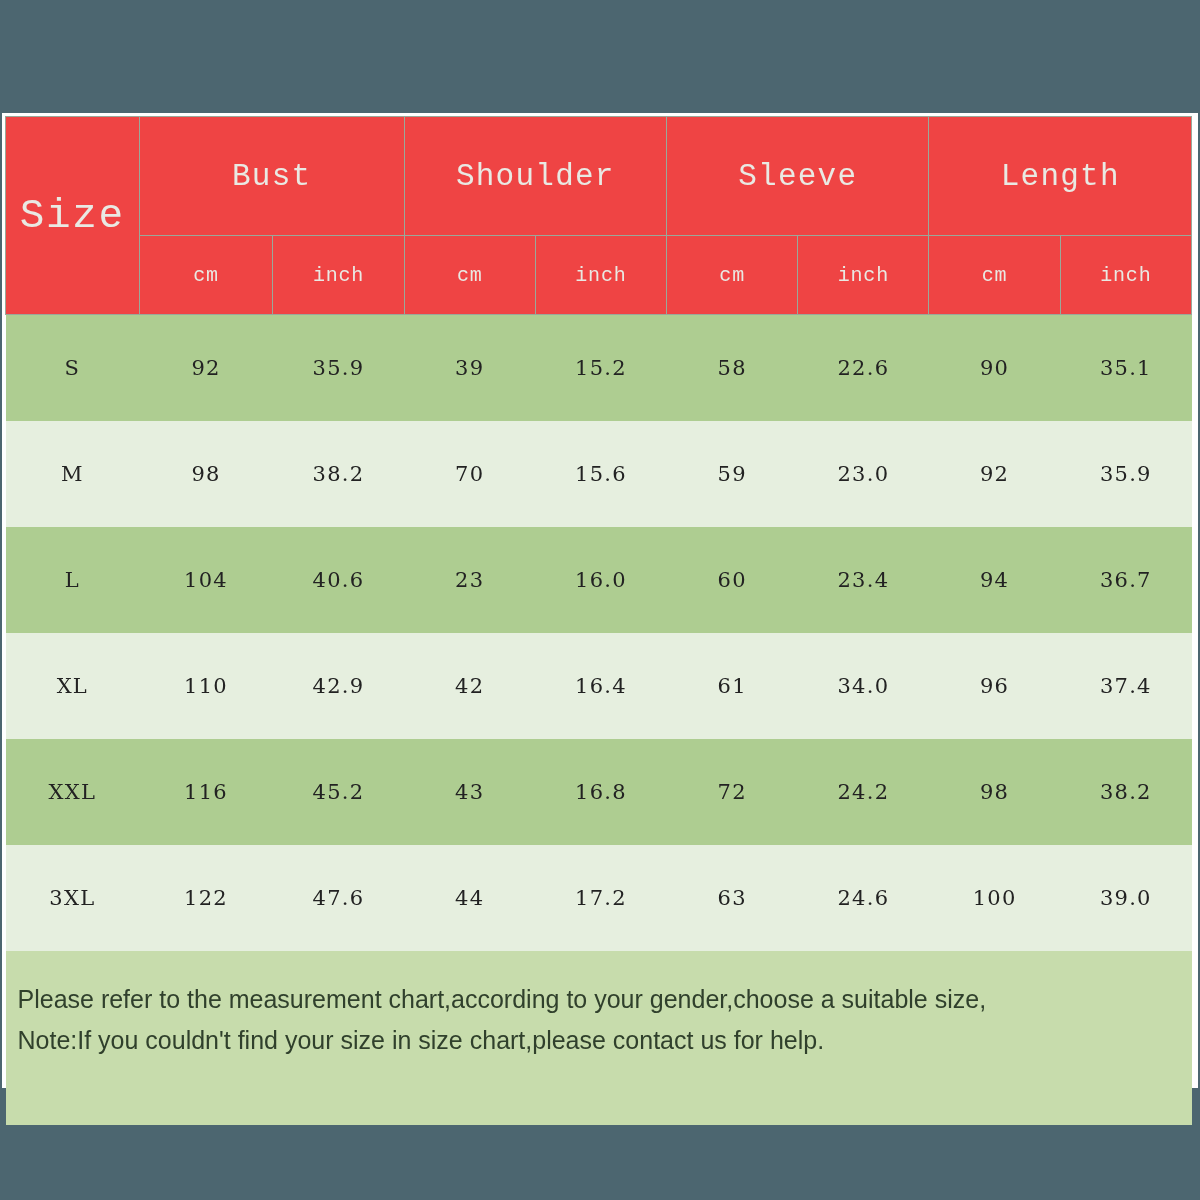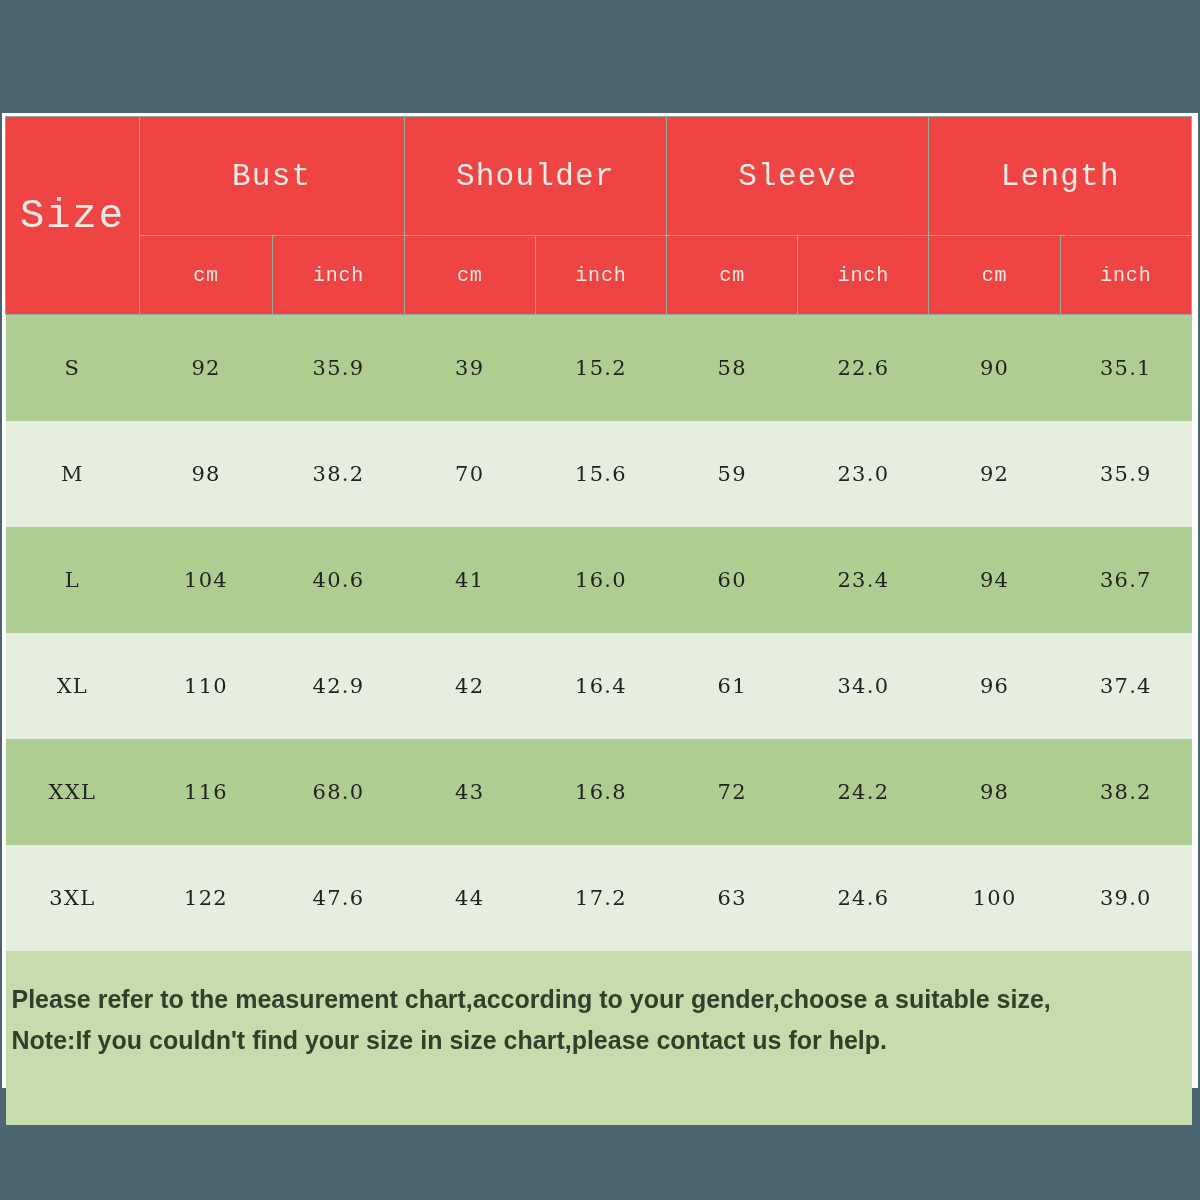--- a/index.html
+++ b/index.html
@@ -73,23 +73,22 @@
     letter-spacing: 0.06em;
   }
   .drow.dark td { background: #aecd91; }
   .drow.light td { background: #e6efdf; }
 
   
   #note-cell {
     background: #c7dcac;
     text-align: left;
     vertical-align: top;
-    padding: 28px 0 0 6px;
+    padding: 28px 0 0 12px;
     height: 146px;
-    font-weight: bold;
   }
   .note-line {
     font-family: "Liberation Sans", sans-serif;
     font-size: 25px;
     color: #30402c;
     line-height: 41px;
     white-space: nowrap;
   }
 </style>
 </head>
@@ -149,42 +148,42 @@
         <td>15.6</td>
         <td>59</td>
         <td>23.0</td>
         <td>92</td>
         <td>35.9</td>
       </tr>
       <tr class="drow dark">
         <td>L</td>
         <td>104</td>
         <td>40.6</td>
-        <td>41</td>
+        <td>23</td>
         <td>16.0</td>
         <td>60</td>
         <td>23.4</td>
         <td>94</td>
         <td>36.7</td>
       </tr>
       <tr class="drow light">
         <td>XL</td>
         <td>110</td>
         <td>42.9</td>
         <td>42</td>
         <td>16.4</td>
         <td>61</td>
         <td>34.0</td>
         <td>96</td>
         <td>37.4</td>
       </tr>
       <tr class="drow dark">
         <td>XXL</td>
         <td>116</td>
-        <td>68.0</td>
+        <td>45.2</td>
         <td>43</td>
         <td>16.8</td>
         <td>72</td>
         <td>24.2</td>
         <td>98</td>
         <td>38.2</td>
       </tr>
       <tr class="drow light">
         <td>3XL</td>
         <td>122</td>

